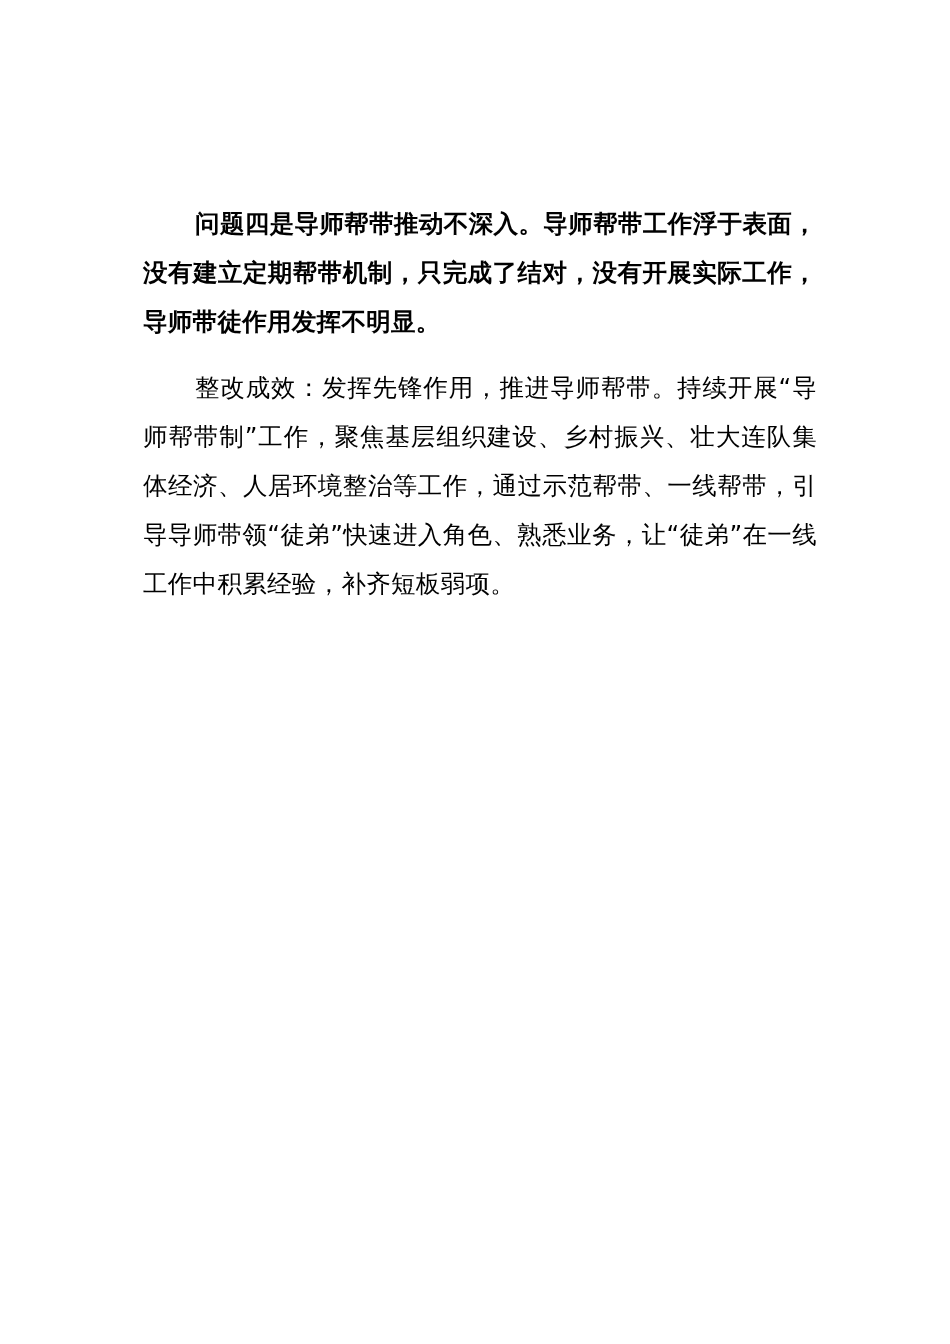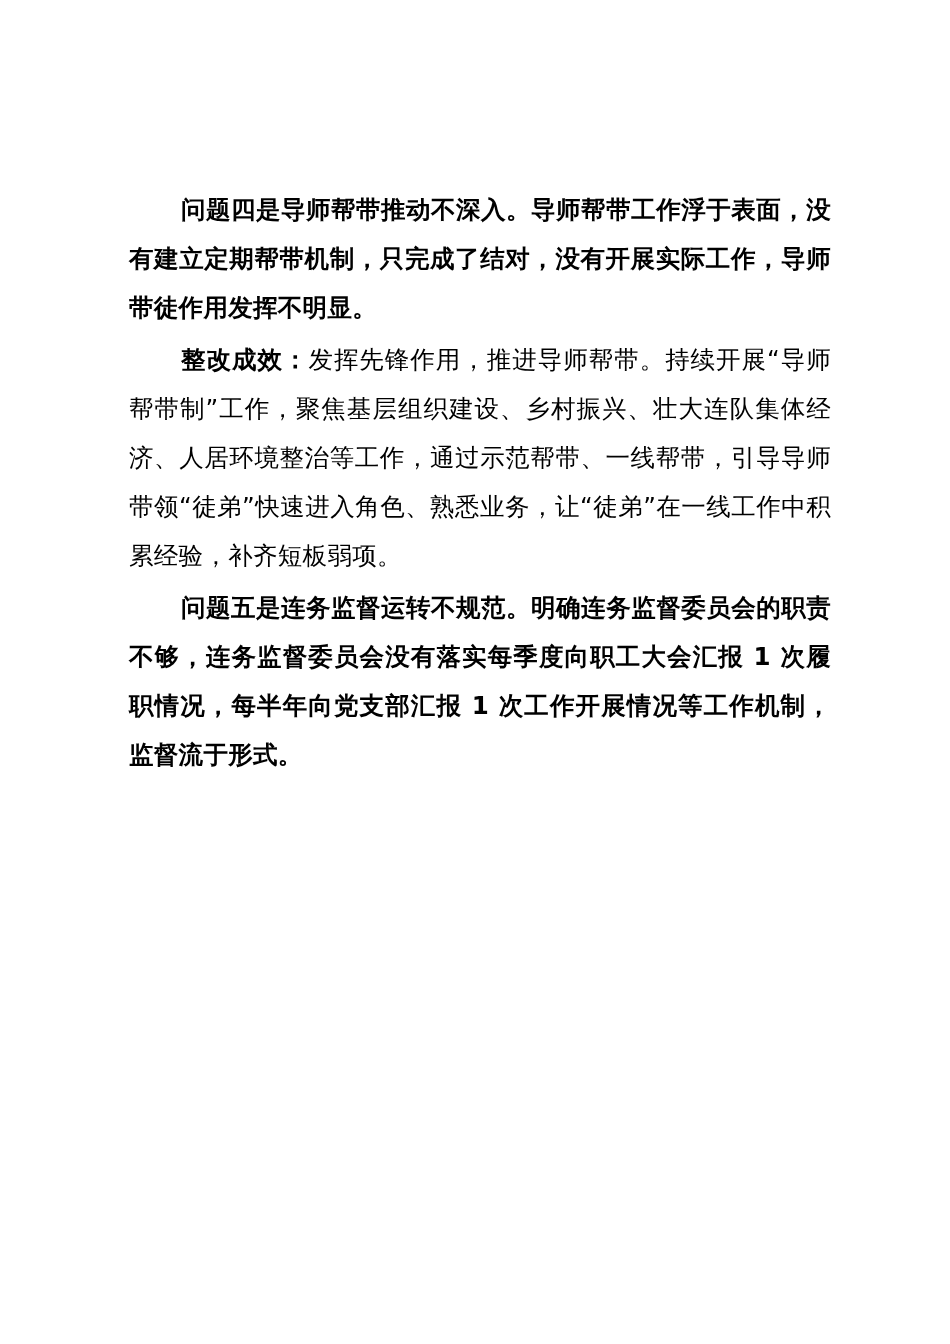--- a/index.html
+++ b/index.html
@@ -1,29 +1,26 @@
 <!DOCTYPE html>
 <html><head>
 <meta charset="utf-8">
 <style>
   html, body { margin: 0; padding: 0; background: #ffffff; }
   body { width: 950px; height: 1344px; position: relative; overflow: hidden;
          font-family: "DejaVu Sans", "Liberation Sans", sans-serif; color: #000; }
   .page { position: absolute; left: 127px; top: 183px; width: 706px; }
-  .para { margin: 2px; font-size: 24.5px; line-height: 49.2px; text-indent: 52px;
+  .para { margin: 16px; font-size: 24.5px; line-height: 49.2px; text-indent: 52px;
           text-align: justify; letter-spacing: 0.3px; }
   .bold { font-weight: bold; }
-  .label { font-weight: bold; }
+  .label { font-weight: normal; }
 </style>
 </head>
 <body>
 
 <div class="page">
   <p class="para bold">
     <span>问题四是导师帮带推动不深入。导师帮带工作浮于表面，没有建立定期帮带机制，只完成了结对，没有开展实际工作，导师带徒作用发挥不明显。</span>
   </p>
   <p class="para">
     <span class="label">整改成效：</span><span>发挥先锋作用，推进导师帮带。持续开展“导师帮带制”工作，聚焦基层组织建设、乡村振兴、壮大连队集体经济、人居环境整治等工作，通过示范帮带、一线帮带，引导导师带领“徒弟”快速进入角色、熟悉业务，让“徒弟”在一线工作中积累经验，补齐短板弱项。</span>
   </p>
-  <p class="para bold">
-    <span>问题五是连务监督运转不规范。明确连务监督委员会的职责不够，连务监督委员会没有落实每季度向职工大会汇报 1 次履职情况，每半年向党支部汇报 1 次工作开展情况等工作机制，监督流于形式。</span>
-  </p>
 </div>
 
 </body></html>

